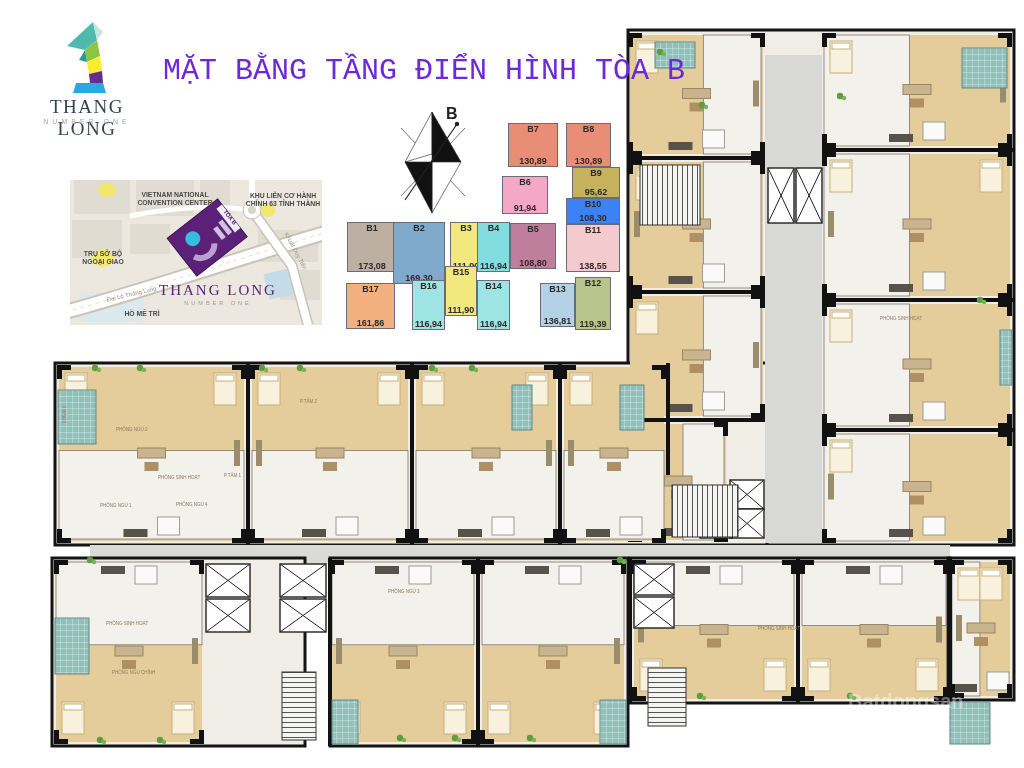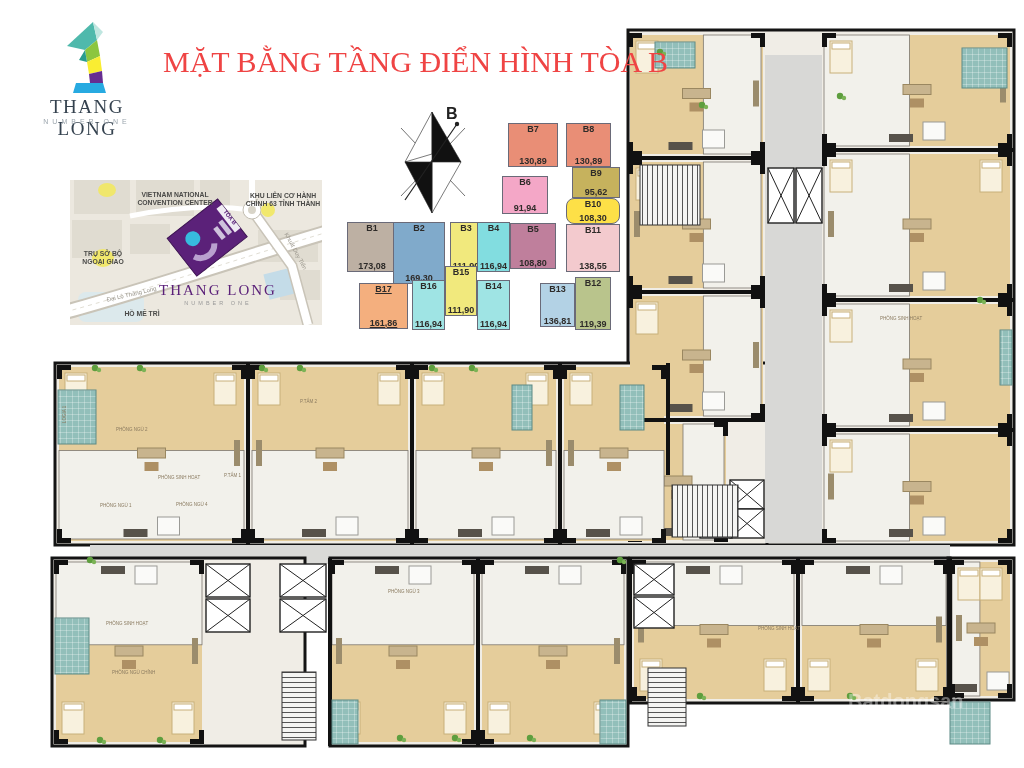--- a/index.html
+++ b/index.html
@@ -4,22 +4,22 @@
 <style>
   html,body{margin:0;padding:0;background:#fff;width:1024px;height:768px;overflow:hidden;
             font-family:"Liberation Sans",sans-serif;}
   #stage{position:relative;width:1024px;height:768px;background:#fff;}
   
   #logo{position:absolute;left:22px;top:22px;width:130px;height:104px;text-align:center;}
   #logo-num{position:absolute;left:30px;top:0;width:70px;height:72px;}
   #logo-name{position:absolute;left:0;top:74px;width:130px;font-family:"Liberation Serif",serif;
              font-size:19px;letter-spacing:1.5px;color:#35424f;}
   #logo-sub{position:absolute;left:0;top:96px;width:130px;font-size:7px;letter-spacing:4px;color:#9ba5ad;}
-  #page-title{position:absolute;left:163px;top:45px;width:470px;font-family:Liberation Serif, serif;
-              font-size:30px;color:#ef4444;white-space:nowrap;}
+  #page-title{position:absolute;left:163px;top:54px;width:470px;font-family:Liberation Mono, monospace;
+              font-size:30px;color:#6d28d9;white-space:nowrap;}
   
   #compass{position:absolute;left:395px;top:100px;}
   #compass-b{position:absolute;left:446px;top:105px;font-size:16px;font-weight:bold;color:#222;}
   
   #map{position:absolute;left:70px;top:180px;width:252px;height:145px;}
   
   .legend-block{position:absolute;border:1px solid #6a6a78;display:flex;flex-direction:column;
     align-items:center;justify-content:space-between;font-weight:bold;font-size:9px;line-height:1.15;
     color:#2e2b29;text-align:center;box-sizing:border-box;}
   
@@ -646,21 +646,21 @@
         <span>130,89</span>
       </div>
       <div class="legend-block" style="left: 566px; top: 123px; width: 45px; height: 44px; background: rgb(233, 142, 118);">
         <span>B8</span>
         <span>130,89</span>
       </div>
       <div class="legend-block" style="left: 572px; top: 167px; width: 48px; height: 31px; background: rgb(198, 178, 93);">
         <span>B9</span>
         <span>95,62</span>
       </div>
-      <div class="legend-block" style="left: 566px; top: 198px; width: 54px; height: 26px; background: #fde047; border-radius: 8px;">
+      <div class="legend-block" style="left: 566px; top: 198px; width: 54px; height: 26px; background: #3b82f6;">
         <span>B10</span>
         <span>108,30</span>
       </div>
       <div class="legend-block" style="left: 566px; top: 224px; width: 54px; height: 48px; background: rgb(243, 202, 206);">
         <span>B11</span>
         <span>138,55</span>
       </div>
       <div class="legend-block" style="left: 575px; top: 277px; width: 36px; height: 53px; background: rgb(185, 196, 140);">
         <span>B12</span>
         <span>119,39</span>
@@ -674,18 +674,18 @@
         <span>116,94</span>
       </div>
       <div class="legend-block" style="left: 445px; top: 266px; width: 32px; height: 50px; background: rgb(241, 233, 125);">
         <span>B15</span>
         <span>111,90</span>
       </div>
       <div class="legend-block" style="left: 412px; top: 280px; width: 33px; height: 50px; background: rgb(159, 228, 228);">
         <span>B16</span>
         <span>116,94</span>
       </div>
-      <div class="legend-block" style="left: 359px; top: 283px; width: 49px; height: 46px; background: rgb(244, 175, 126); text-decoration: underline;">
+      <div class="legend-block" style="left: 346px; top: 283px; width: 49px; height: 46px; background: rgb(244, 175, 126);">
         <span>B17</span>
         <span>161,86</span>
       </div>
     </div>
 </div>
 
 </body></html>

